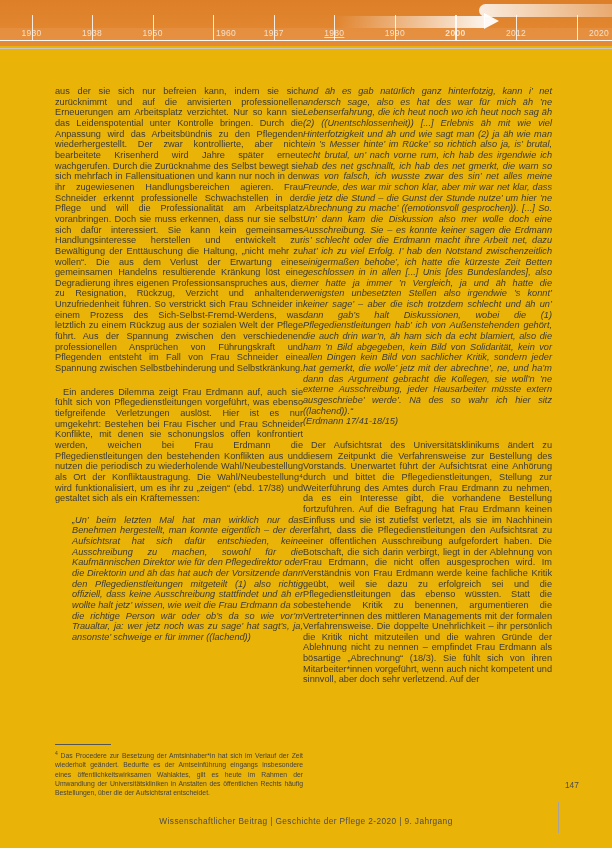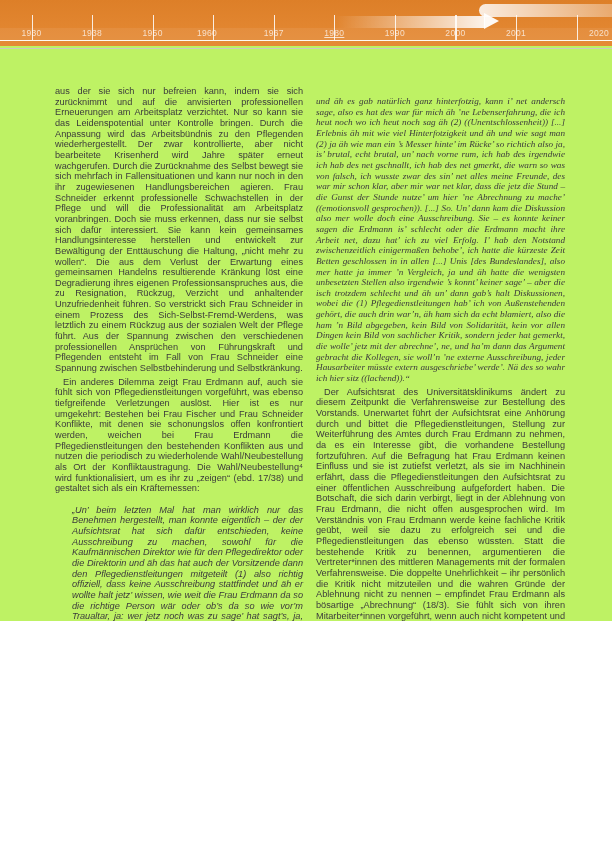--- a/index.html
+++ b/index.html
@@ -1,17 +1,17 @@
 <!DOCTYPE html>
 <html lang="de"><head>
 <meta charset="utf-8">
 <style>
   html,body{margin:0;padding:0;background:#ffffff;}
   .page{
-    position:relative;width:612px;height:621px;background:#bef264;overflow:hidden;
+    position:relative;width:612px;height:848px;background:#eab308;overflow:hidden;
     font-family:"Liberation Sans",sans-serif;color:#333;
   }
   
   .banner{
     position:absolute;top:0;left:0;width:612px;height:46px;overflow:hidden;
     background:linear-gradient(#dd7f28,#e58a35);
   }
   .label-stripe{position:absolute;left:0;top:28px;width:612px;height:12px;background:rgba(255,255,255,0.07);}
   .tick{position:absolute;top:15px;width:1.2px;height:25px;background:rgba(255,255,255,0.85);}
   .year-label{
@@ -27,31 +27,31 @@
     position:absolute;top:15.5px;left:335px;width:150px;height:12px;
     background:linear-gradient(90deg,rgba(255,255,255,0),rgba(255,255,255,0.9));
   }
   .arrow-head{
     position:absolute;top:13px;left:484px;width:0;height:0;
     border-left:15px solid rgba(255,255,255,0.95);
     border-top:8.5px solid transparent;border-bottom:8.5px solid transparent;
   }
   .header-rule{position:absolute;top:48px;left:0;width:612px;height:1.4px;background:#ccc7c2;}
   
-  .columns{position:absolute;top:86px;left:55px;display:flex;gap:13px;}
+  .columns{position:absolute;top:86px;left:55px;display:flex;}
   .col-left{width:248px;}
   .col-right{width:249px;}
   .body-text,.quote,.quote-citation{
     margin:0;font-size:9.2px;line-height:10.65px;text-align:justify;
     hyphens:auto;-webkit-hyphens:auto;color:#3b3b3b;
   }
-  .body-text.indent{text-indent:8px;margin-top:3px;}
+  .body-text.indent{text-indent:8px;margin-top:13px;}
   .quote{font-style:italic;margin-top:10.7px;}
   .quote.indented{margin-left:17px;}
-  .quote.flush{margin-top:10px;font-family:Liberation Serif, serif;}
+  .quote.flush{margin-top:0;}
   .quote-citation{font-style:italic;}
   
   .footnote-area{position:absolute;left:55px;top:744px;width:248px;}
   .fn-rule{width:56px;height:1px;background:#555;margin-bottom:4px;}
   .footnote{margin:0;font-size:6.8px;line-height:9.2px;text-align:justify;color:#444;hyphens:auto;}
   .footnote sup{font-size:5px;}
   
   .footer-text{
     position:absolute;top:816px;left:0;width:612px;text-align:center;
     font-size:8.3px;letter-spacing:0.4px;color:#4d4d4d;
@@ -67,49 +67,50 @@
   <header class="banner">
     <div class="label-stripe"></div>
     <div id="timeline-track">
         <div class="tick" style="left: 31.5px;"></div>
         <span class="year-label" style="left: 31.5px;">1930</span>
         <div class="tick" style="left: 92.06px;"></div>
         <span class="year-label" style="left: 92.06px;">1938</span>
         <div class="tick" style="left: 152.62px;"></div>
         <span class="year-label" style="left: 152.62px;">1950</span>
         <div class="tick" style="left: 213.18px;"></div>
-        <span class="year-label" style="left: 207px;">1960</span>
+        <span class="year-label" style="left: 226px;">1960</span>
         <div class="tick" style="left: 273.74px;"></div>
         <span class="year-label" style="left: 273.74px;">1967</span>
         <div class="tick" style="left: 334.3px;"></div>
         <span class="year-label" style="left: 334.3px; text-decoration: underline;">1980</span>
         <div class="tick" style="left: 394.86px;"></div>
         <span class="year-label" style="left: 394.86px;">1990</span>
         <div class="tick" style="left: 455.42px;"></div>
-        <span class="year-label" style="left: 455.42px;">2000</span>
+        <span class="year-label" style="left: 455.42px; font-weight: bold;">2000</span>
         <div class="tick" style="left: 515.98px;"></div>
-        <span class="year-label" style="left: 515.98px;">2001</span>
+        <span class="year-label" style="left: 515.98px;">2012</span>
         <div class="tick" style="left: 576.54px;"></div>
         <span class="year-label" style="left: 599px;">2020</span>
       </div>
     <div class="baseline"></div>
     <div class="arrow-band"></div>
     <div class="arrow-head"></div>
     <div class="pill"></div>
   </header>
   <div class="header-rule"></div>
 
   <main class="columns">
     <section class="col-left">
       <p class="body-text">aus der sie sich nur befreien kann, indem sie sich zurücknimmt und auf die anvisierten professionellen Erneuerungen am Arbeitsplatz verzichtet. Nur so kann sie das Leidenspotential unter Kontrolle bringen. Durch die Anpassung wird das Arbeitsbündnis zu den Pflegenden wiederhergestellt. Der zwar kontrollierte, aber nicht bearbeitete Krisenherd wird Jahre später erneut wachgerufen. Durch die Zurücknahme des Selbst bewegt sie sich mehrfach in Fallensituationen und kann nur noch in den ihr zugewiesenen Handlungsbereichen agieren. Frau Schneider erkennt professionelle Schwachstellen in der Pflege und will die Professionalität am Arbeitsplatz voranbringen. Doch sie muss erkennen, dass nur sie selbst sich dafür interessiert. Sie kann kein gemeinsames Handlungsinteresse herstellen und entwickelt zur Bewältigung der Enttäuschung die Haltung, „nicht mehr zu wollen“. Die aus dem Verlust der Erwartung eines gemeinsamen Handelns resultierende Kränkung löst eine Degradierung ihres eigenen Professionsanspruches aus, die zu Resignation, Rückzug, Verzicht und anhaltender Unzufriedenheit führen. So verstrickt sich Frau Schneider in einem Prozess des Sich-Selbst-Fremd-Werdens, was letztlich zu einem Rückzug aus der sozialen Welt der Pflege führt. Aus der Spannung zwischen den verschiedenen professionellen Ansprüchen von Führungskraft und Pflegenden entsteht im Fall von Frau Schneider eine Spannung zwischen Selbstbehinderung und Selbstkränkung.</p>
       <p class="body-text indent">Ein anderes Dilemma zeigt Frau Erdmann auf, auch sie fühlt sich von Pflegedienstleitungen vorgeführt, was ebenso tiefgreifende Verletzungen auslöst. Hier ist es nur umgekehrt: Bestehen bei Frau Fischer und Frau Schneider Konflikte, mit denen sie schonungslos offen konfrontiert werden, weichen bei Frau Erdmann die Pflegedienstleitungen den bestehenden Konflikten aus und nutzen die periodisch zu wiederholende Wahl/Neubestellung als Ort der Konfliktaustragung. Die Wahl/Neubestellung⁴ wird funktionalisiert, um es ihr zu „zeigen“ (ebd. 17/38) und gestaltet sich als ein Kräftemessen:</p>
       <div class="quote indented">„Un’ beim letzten Mal hat man wirklich nur das Benehmen hergestellt, man konnte eigentlich – der der Aufsichtsrat hat sich dafür entschieden, keine Ausschreibung zu machen, sowohl für die Kaufmännischen Direktor wie für den Pflegedirektor oder die Direktorin und äh das hat auch der Vorsitzende dann den Pflegedienstleitungen mitgeteilt (1) also richtig offiziell, dass keine Ausschreibung stattfindet und äh er wollte halt jetz’ wissen, wie weit die Frau Erdmann da so die richtige Person wär oder ob’s da so wie vor’m Traualtar, ja: wer jetz noch was zu sage’ hat sagt’s, ja, ansonste’ schweige er für immer ((lachend))</div>
     </section>
     <section class="col-right">
       <div class="quote flush">und äh es gab natürlich ganz hinterfotzig, kann i’ net andersch sage, also es hat des war für mich äh ’ne Lebenserfahrung, die ich heut noch wo ich heut noch sag äh (2) ((Unentschlossenheit)) [...] Erlebnis äh mit wie viel Hinterfotzigkeit und äh und wie sagt man (2) ja äh wie man ein ’s Messer hinte’ im Rücke’ so richtich also ja, is’ brutal, echt brutal, un’ nach vorne rum, ich hab des irgendwie ich hab des net gschnallt, ich hab des net gmerkt, die warn so was von falsch, ich wusste zwar des sin’ net alles meine Freunde, des war mir schon klar, aber mir war net klar, dass die jetz die Stund – die Gunst der Stunde nutze’ um hier ’ne Abrechnung zu mache’ ((emotionsvoll gesprochen)). [...] So. Un’ dann kam die Diskussion also mer wolle doch eine Ausschreibung. Sie – es konnte keiner sagen die Erdmann is’ schlecht oder die Erdmann macht ihre Arbeit net, dazu hat’ ich zu viel Erfolg. I’ hab den Notstand zwischenzeitlich einigermaßen behobe’, ich hatte die kürzeste Zeit Betten geschlossen in in allen [...] Unis [des Bundeslandes], also mer hatte ja immer ’n Vergleich, ja und äh hatte die wenigsten unbesetzten Stellen also irgendwie ’s konnt’ keiner sage’ – aber die isch trotzdem schlecht und äh un’ dann gab’s halt Diskussionen, wobei die (1) Pflegedienstleitungen hab’ ich von Außenstehenden gehört, die auch drin war’n, äh ham sich da echt blamiert, also die ham ’n Bild abgegeben, kein Bild von Solidarität, kein vor allen Dingen kein Bild von sachlicher Kritik, sondern jeder hat gemerkt, die wolle’ jetz mit der abrechne’, ne, und ha’m dann das Argument gebracht die Kollegen, sie woll’n ’ne externe Ausschreibung, jeder Hausarbeiter müsste extern ausgeschriebe’ werde’. Nä des so wahr ich hier sitz ((lachend)).“</div>
+      <div class="quote-citation">(Erdmann 17/41-18/15)</div>
       <p class="body-text indent">Der Aufsichtsrat des Universitätsklinikums ändert zu diesem Zeitpunkt die Verfahrensweise zur Bestellung des Vorstands. Unerwartet führt der Aufsichtsrat eine Anhörung durch und bittet die Pflegedienstleitungen, Stellung zur Weiterführung des Amtes durch Frau Erdmann zu nehmen, da es ein Interesse gibt, die vorhandene Bestellung fortzuführen. Auf die Befragung hat Frau Erdmann keinen Einfluss und sie ist zutiefst verletzt, als sie im Nachhinein erfährt, dass die Pflegedienstleitungen den Aufsichtsrat zu einer öffentlichen Ausschreibung aufgefordert haben. Die Botschaft, die sich darin verbirgt, liegt in der Ablehnung von Frau Erdmann, die nicht offen ausgesprochen wird. Im Verständnis von Frau Erdmann werde keine fachliche Kritik geübt, weil sie dazu zu erfolgreich sei und die Pflegedienstleitungen das ebenso wüssten. Statt die bestehende Kritik zu benennen, argumentieren die Vertreter*innen des mittleren Managements mit der formalen Verfahrensweise. Die doppelte Unehrlichkeit – ihr persönlich die Kritik nicht mitzuteilen und die wahren Gründe der Ablehnung nicht zu nennen – empfindet Frau Erdmann als bösartige „Abrechnung“ (18/3). Sie fühlt sich von ihren Mitarbeiter*innen vorgeführt, wenn auch nicht kompetent und sinnvoll, aber doch sehr verletzend. Auf der</p>
     </section>
   </main>
 
   <div class="footnote-area">
     <div class="fn-rule"></div>
     <p class="footnote"><sup>4</sup> <span>Das Procedere zur Besetzung der Amtsinhaber*in hat sich im Verlauf der Zeit wiederholt geändert. Bedurfte es der Amtseinführung eingangs insbesondere eines öffentlichkeitswirksamen Wahlaktes, gilt es heute im Rahmen der Umwandlung der Universitätskliniken in Anstalten des öffentlichen Rechts häufig Bestellungen, über die der Aufsichtsrat entscheidet.</span></p>
   </div>
 
   <span class="footer-text">Wissenschaftlicher Beitrag | Geschichte der Pflege 2-2020 | 9. Jahrgang</span>

